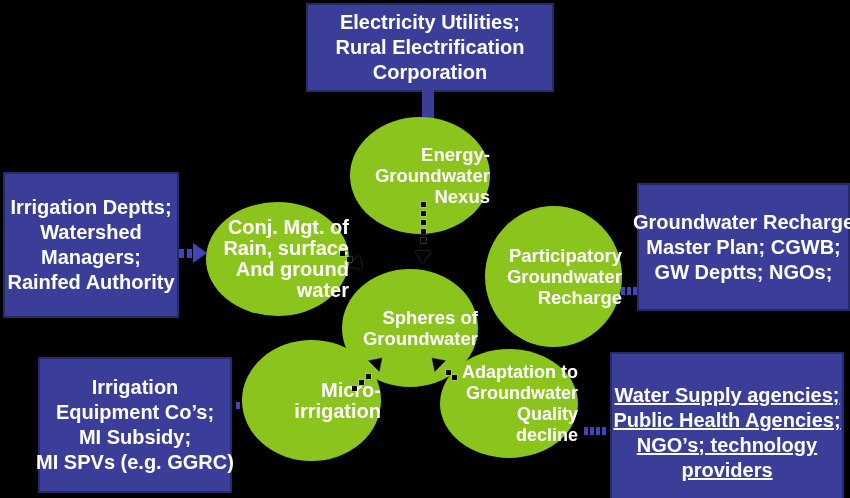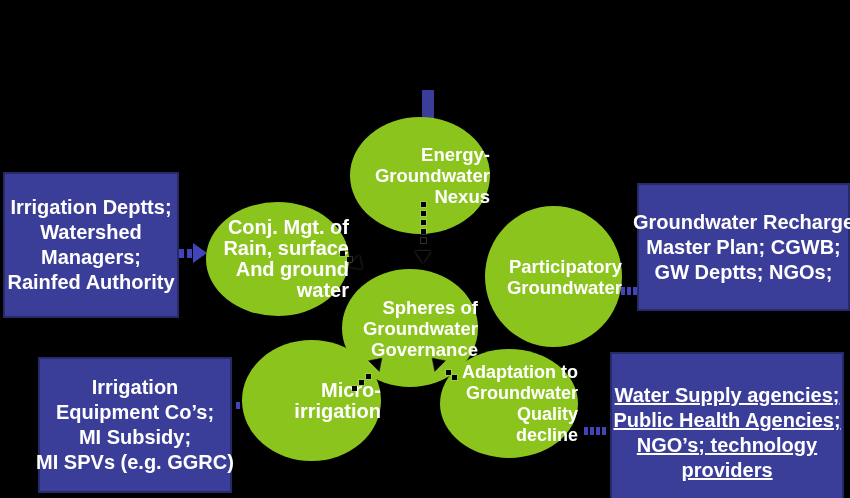--- a/index.html
+++ b/index.html
@@ -58,20 +58,25 @@
     border-top:8px solid transparent;border-bottom:8px solid transparent;
     border-left:12px solid var(--ink);
     filter:drop-shadow(0 0 1px rgba(255,255,255,0.3));
   }
 </style>
 </head>
 <body>
 
 <div class="canvas">
 
+  <div class="sbox" id="b-top">
+    <div class="bl">Electricity Utilities;</div>
+    <div class="bl">Rural Electrification</div>
+    <div class="bl">Corporation</div>
+  </div>
 
   <div class="sbox" id="b-right">
     <div class="bl">Groundwater Recharge</div>
     <div class="bl">Master Plan; CGWB;</div>
     <div class="bl">GW Deptts; NGOs;</div>
   </div>
 
   <div class="sbox" id="b-left">
     <div class="bl">Irrigation Deptts;</div>
     <div class="bl">Watershed</div>
@@ -120,38 +125,38 @@
   <div class="node" id="n-conj">
     <div class="nl">Conj. Mgt. of</div>
     <div class="nl">Rain, surface</div>
     <div class="nl">And ground</div>
     <div class="nl">water</div>
   </div>
 
   <div class="node" id="n-part">
     <div class="nl">Participatory</div>
     <div class="nl">Groundwater</div>
+    <div class="nl">Recharge</div>
   </div>
 
   <div class="node" id="n-micro">
     <div class="nl">Micro-</div>
     <div class="nl">irrigation</div>
   </div>
 
   <div class="node" id="n-adapt">
     <div class="nl">Adaptation to</div>
     <div class="nl">Groundwater</div>
     <div class="nl">Quality</div>
     <div class="nl">decline</div>
   </div>
 
   <div class="node" id="n-center">
     <div class="nl">Spheres of</div>
     <div class="nl">Groundwater</div>
-    <div class="nl">Governance</div>
   </div>
 
   <div class="dot" style="left:421px;top:202px;"></div>
   <div class="dot" style="left:421px;top:211px;"></div>
   <div class="dot" style="left:421px;top:220px;"></div>
   <div class="dot" style="left:421px;top:229px;"></div>
   <div class="dot" style="left:421px;top:238px;"></div>
   <div class="karrow" style="left:417px;top:249px;transform:rotate(90deg);"></div>
 
   <div class="dot" style="left:340px;top:251px;"></div>

